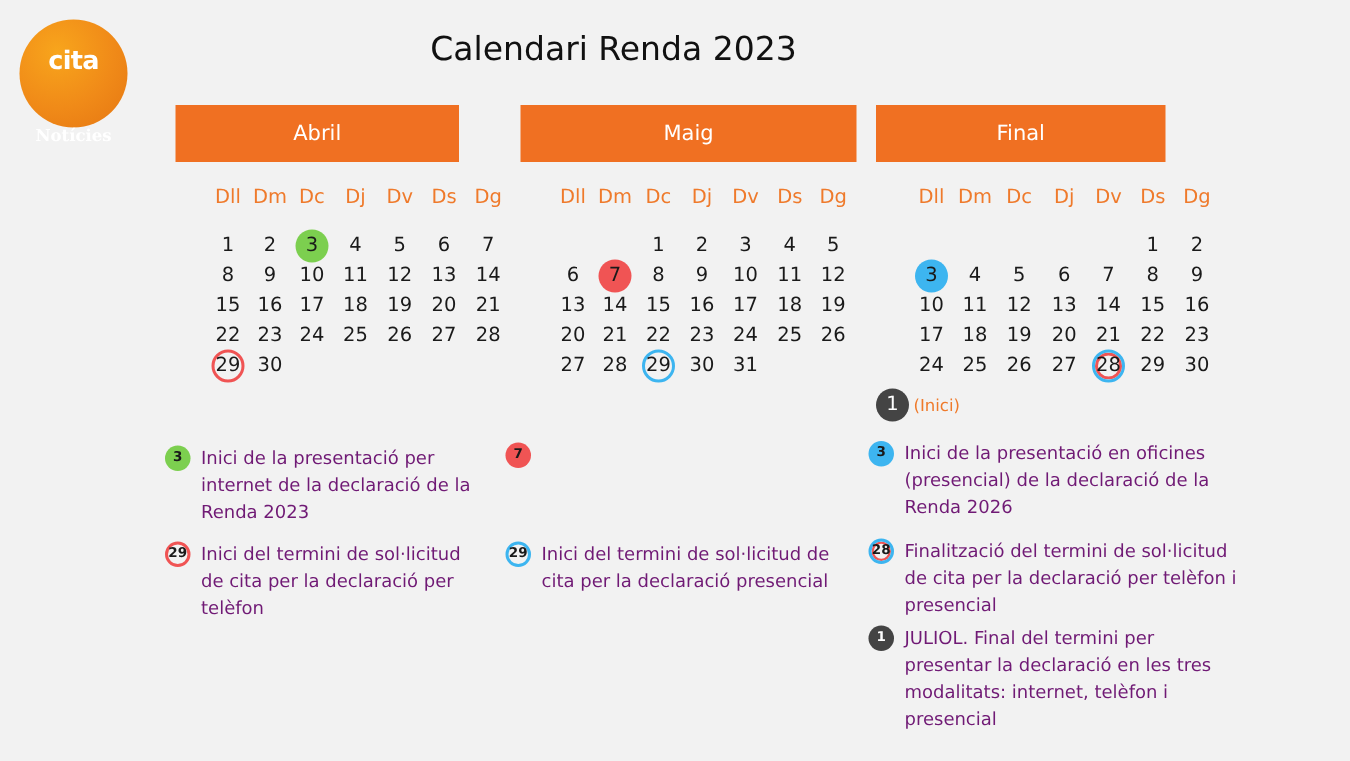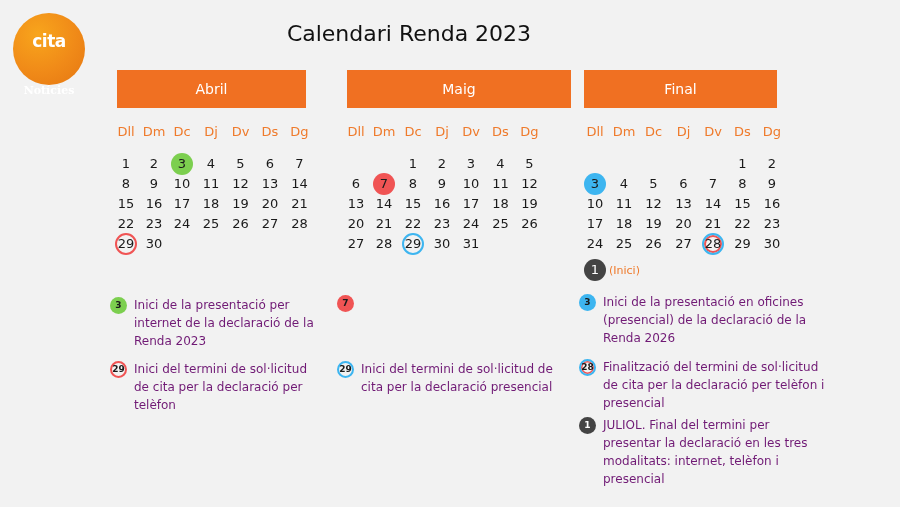--- a/index.html
+++ b/index.html
@@ -17,21 +17,21 @@
   .title {
     position:absolute; left:0; width:832px; top:21px; text-align:center;
     font-size:22px; font-weight:500; color:#111; padding-left:-30px;
   }
   .title span { position:relative; left:-7px; }
   .month {
     position:absolute; top:70px; height:38px; background:#f07022; color:#fff;
     font-size:14px; text-align:center; line-height:38px;
   }
   .cal { position:absolute; top:122px; }
-  .wk, .row { display:flex; }
+  .wk, .row { display:flex;margin-left:26px; }
   .wk div { color:#ef7a2b; font-size:13px; text-align:center; height:20px; line-height:20px; }
   .row div { font-size:13px; text-align:center; height:20px; line-height:20px; font-weight:500; position:relative; }
   .wk { margin-bottom:12px; }
   .mark { display:inline-block; width:22px; height:22px; line-height:22px; border-radius:50%; margin-top:-1px; box-sizing:border-box; }
   .m-green { background:#7ccf4f; }
   .m-red { background:#f05454; }
   .m-blue { background:#3db5f0; }
   .m-ring-red { border:2px solid #f05454; line-height:18px; }
   .m-ring-blue { border:2px solid #3db5f0; line-height:18px; }
   .m-ring-both { border:2px solid #3db5f0; box-shadow: inset 0 0 0 2px #f05454; line-height:18px; }

